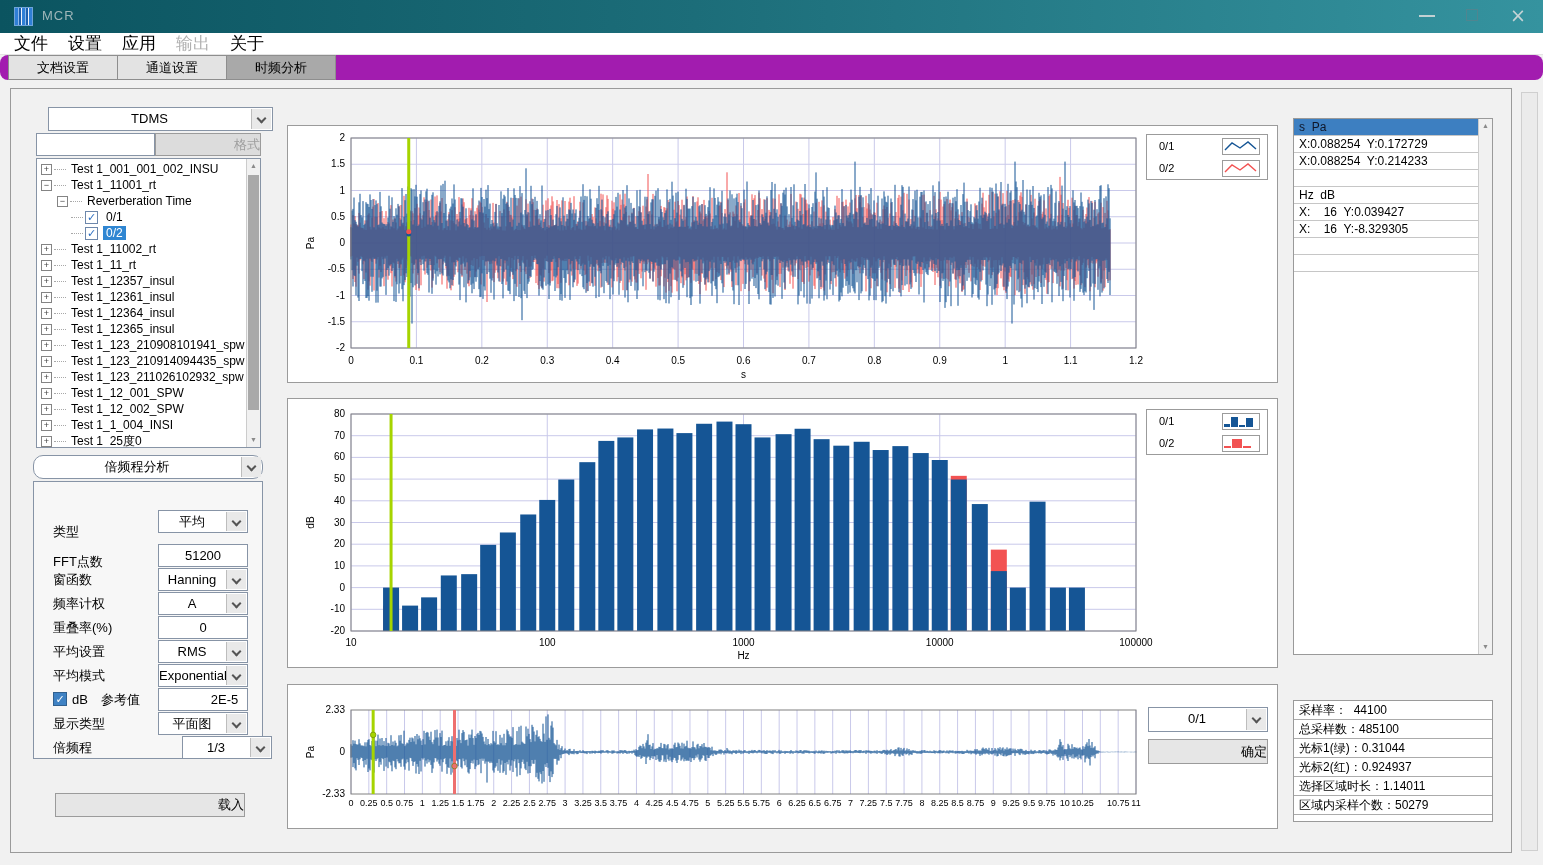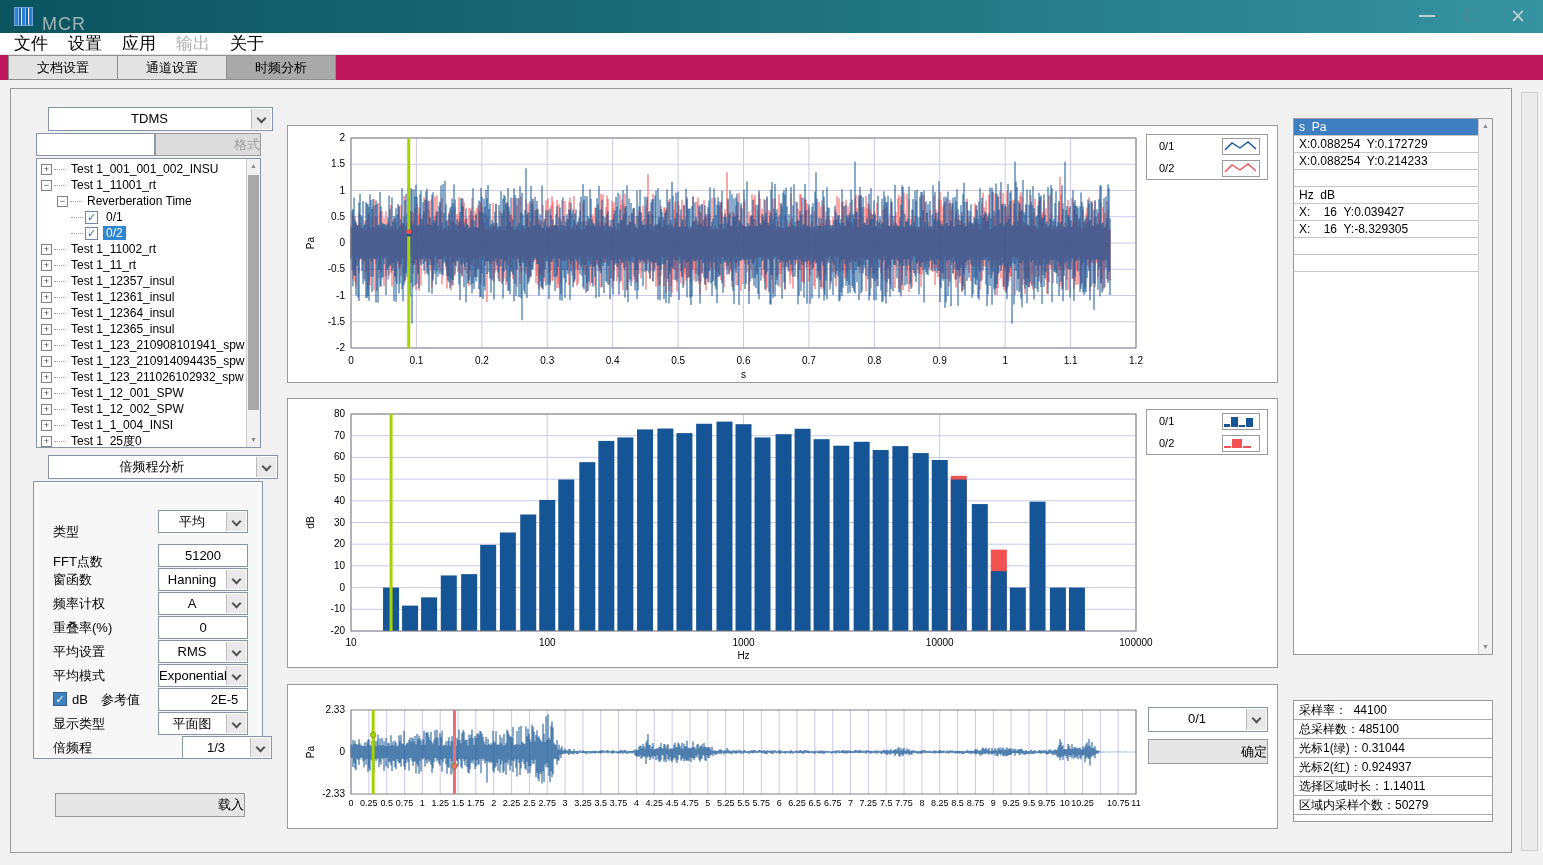--- a/index.html
+++ b/index.html
@@ -6,36 +6,36 @@
   html,body { width:1543px; height:865px; overflow:hidden; }
   body { position:relative; background:#f1f1f1; font-family:"Liberation Sans","DejaVu Sans",sans-serif; font-size:13px; color:#000; }
 
   
   .titlebar { position:absolute; left:0; top:0; width:1543px; height:33px;
     background:linear-gradient(90deg,#0b5460 0%,#1c6d79 45%,#35939f 100%); }
   .app-icon { position:absolute; left:14px; top:7px; width:19px; height:19px; background:#f4f8fc;
     border:1px solid #6ea4d8; overflow:hidden; }
   .app-icon span{ display:block; height:100%;
     background:repeating-linear-gradient(90deg,#2f7fd6 0 3px,#8db9e8 3px 4px,#1b5fae 4px 6px,#eef4fb 6px 7px); }
-  .app-title { position:absolute; left:42px; top:14px; color:#9fb6b9; font-size:18px; letter-spacing:1px; }
+  .app-title { position:absolute; left:42px; top:8px; color:#9fb6b9; font-size:13px; letter-spacing:1px; }
   .winbtn { position:absolute; top:0; width:34px; height:30px; text-align:center; }
   .winbtn.min { left:1410px; } .winbtn.max { left:1455px; } .winbtn.close { left:1501px; }
   .winbtn .bar { display:inline-block; margin-top:15px; width:16px; border-top:2px solid #c2d1d3; }
   .winbtn .box { display:inline-block; margin-top:9px; width:12px; height:12px; border:1px solid #4f8590; }
   .winbtn.close { color:#c6d3d5; font-size:19px; line-height:30px; font-family:"DejaVu Sans",sans-serif; }
 
   
   .menubar { position:absolute; left:0; top:33px; width:1543px; height:22px; background:#ffffff;
     border-bottom:1px solid #e4e4e4; display:flex; align-items:center; padding-left:14px; }
   .menu-item { margin-right:20px; font-size:17px; cursor:default; }
   .menu-item.disabled { color:#b0b0b0; }
 
   
-  .tabbar { position:absolute; left:0; top:55px; width:1543px; height:25px; background:#be185d;
-    padding-left:8px; display:flex; }
+  .tabbar { position:absolute; left:0; top:55px; width:1543px; height:25px; background:#a21caf;
+    padding-left:8px; display:flex;border-radius:8px; }
   .tab { height:25px; line-height:24px; padding:0 28px; background:#e3e3e3;
     border:1px solid #8e8e8e; border-left-width:0; font-size:13px; }
   .tab:first-child { border-left-width:1px; }
   .tab.active { background:#a9a9a9; }
 
   
   .outer-frame { position:absolute; left:10px; top:88px; width:1502px; height:765px;
     border:1px solid #9a9a9a; background:#f1f1f1; }
   .right-strip { position:absolute; left:1521px; top:92px; width:17px; height:759px;
     background:#ebebeb; border:1px solid #cfcfcf; }
@@ -87,21 +87,21 @@
   .lg-row { height:22px; display:flex; align-items:center; }
   .lg-label { margin-left:12px; font-size:11px; flex:1; }
   .lg-sample { width:38px; height:17px; border:1px solid #9b9b9b; margin-right:7px; flex:none; }
 
   
   .readout { position:absolute; left:1293px; top:118px; width:200px; height:537px;
     background:#fff; border:1px solid #9a9a9a; }
   .ro-rows { position:absolute; left:0; top:0; right:14px; }
   .ro-row { height:17px; line-height:16px; font-size:12px; padding-left:5px;
     border-bottom:1px solid #c6c6c6; white-space:pre; overflow:hidden; }
-  .ro-row.header { background:#3d7fc1; color:#ffffff; }
+  .ro-row.header { background:#3d7fc1; color:#0f172a; }
 
   
   .info { position:absolute; left:1293px; top:700px; width:200px; height:122px;
     background:#fff; border:1px solid #9a9a9a; }
   .info-row { height:19px; line-height:18px; font-size:12px; padding-left:5px;
     border-bottom:1px solid #ababab; white-space:pre; }
 </style>
 </head>
 <body>
 
@@ -233,21 +233,21 @@
         <span class="tree-label">Test 1_25度0</span>
       </div>
     </div>
   <div class="vscroll">
     <span class="up">▲</span>
     <span class="dn">▼</span>
     <span class="thumb" style="top:16px;height:235px;"></span>
   </div>
 </div>
 
-<div class="dd" style="left:48px;top:455px;width:230px;height:24px;">
+<div class="dd" style="left:33px;top:455px;width:230px;height:24px;border-radius:10px;">
   <span class="val">倍频程分析</span>
   <span class="arr">
       <i class="chev"></i>
     </span>
 </div>
 
 <div class="params-panel">
     <span class="prm-label" style="top: 38px;">类型</span>
     <div class="dd prm-ctl" style="top: 28px; height: 23px;">
       <span class="val">平均</span>

